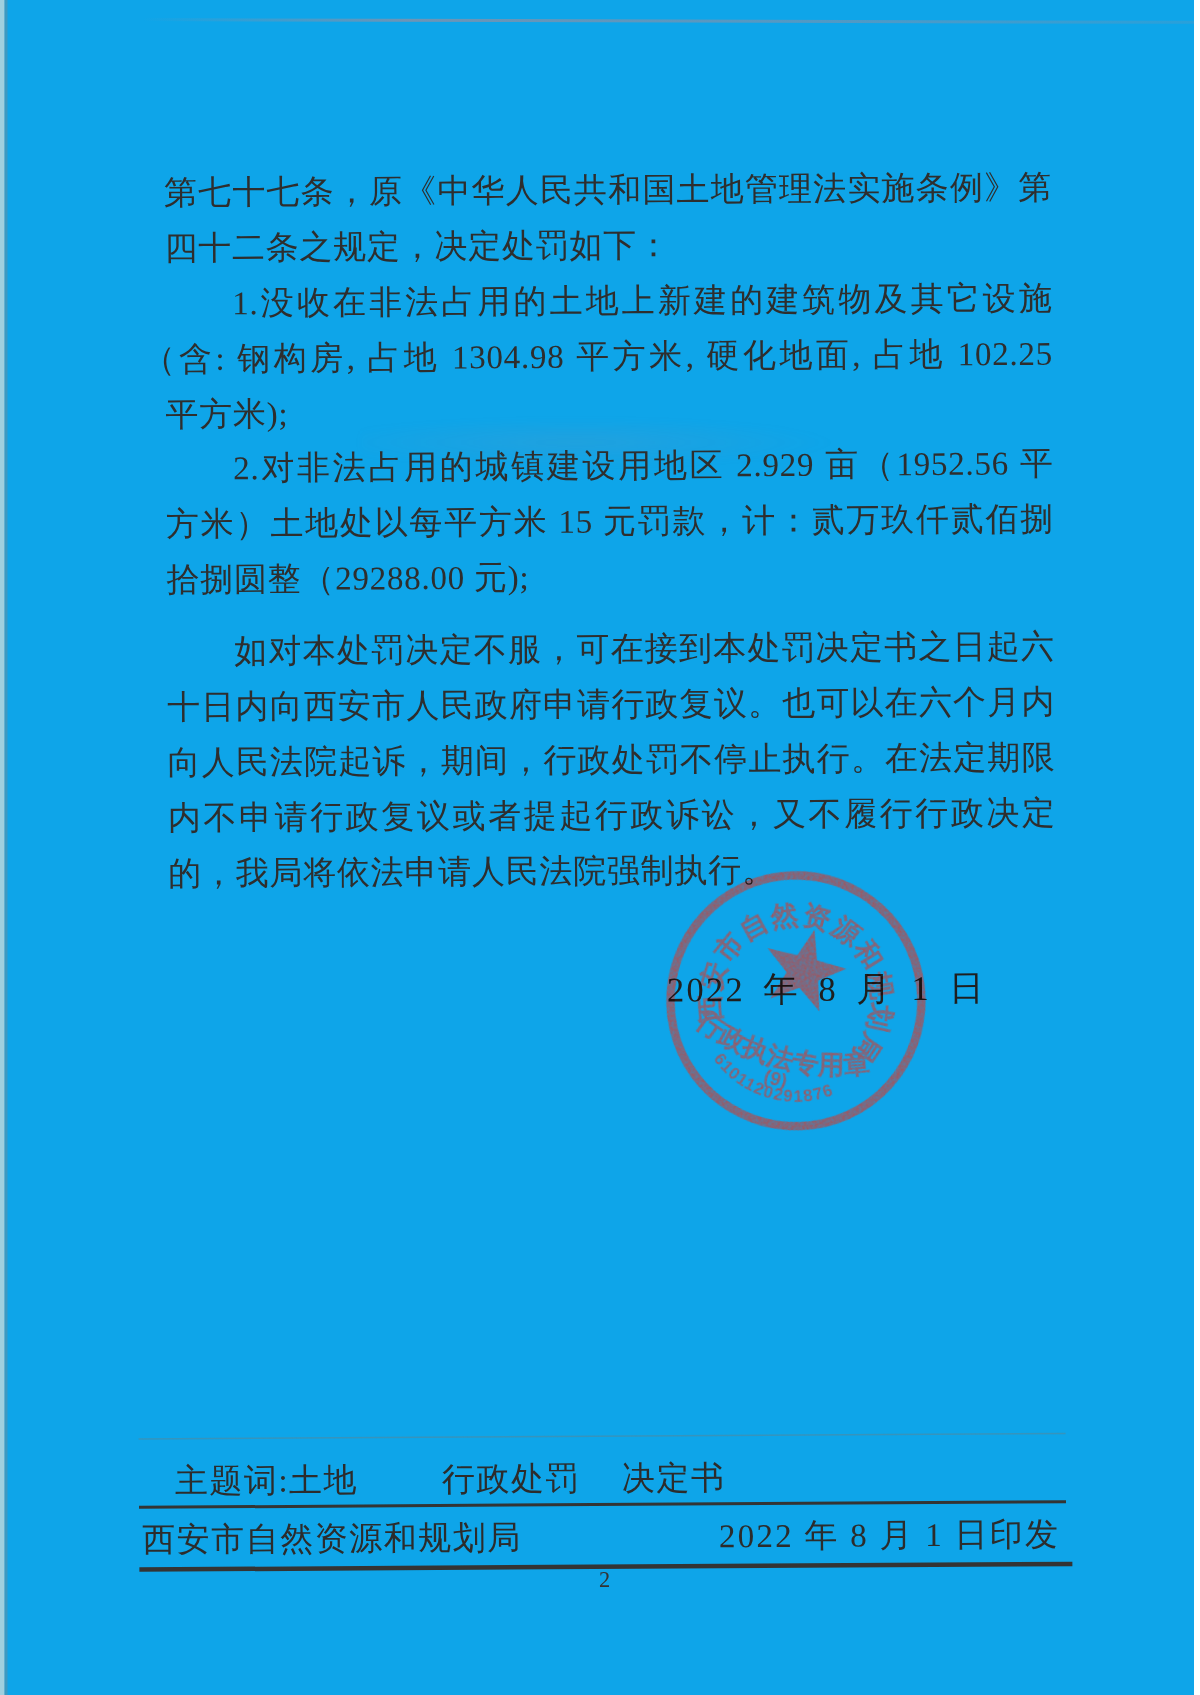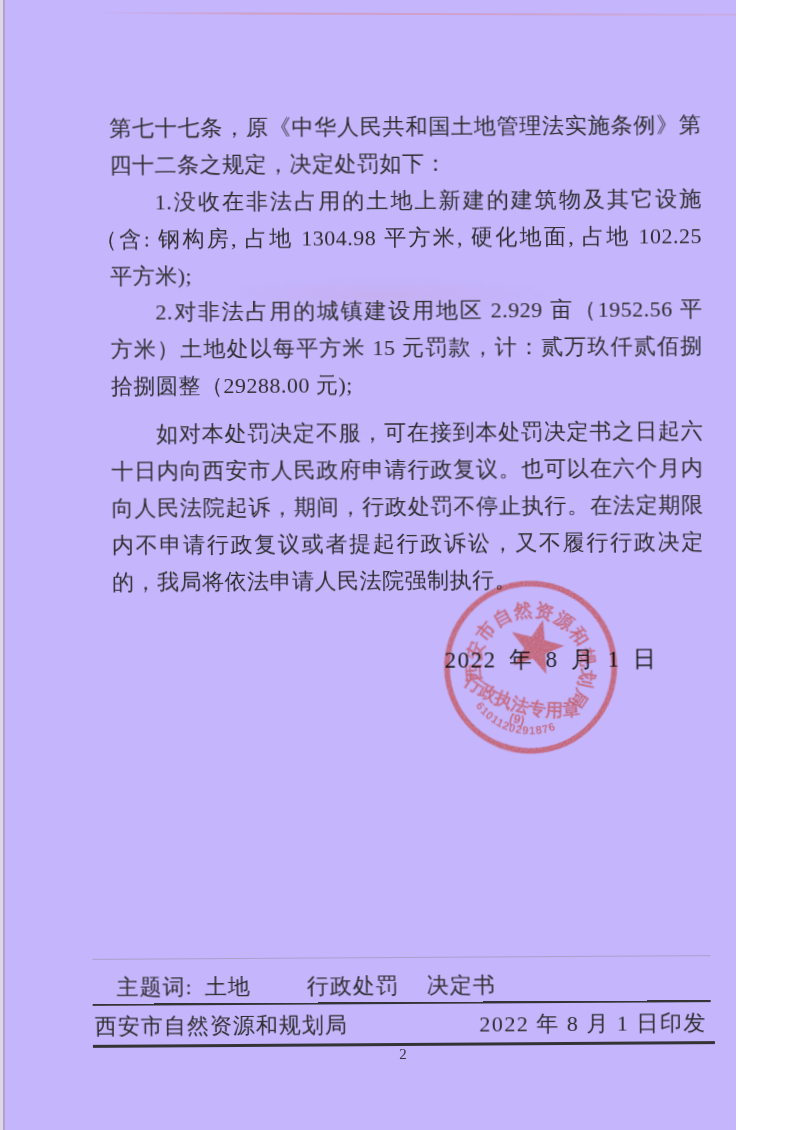--- a/index.html
+++ b/index.html
@@ -1,18 +1,18 @@
 <!DOCTYPE html>
 <html><head>
 <meta charset="utf-8">
 <style>
   html,body { margin:0; padding:0; background:#ffffff; }
   .scan {
-    position:relative; width:736px; height:1130px;
-    background:#c4b5fd; overflow:hidden;
+    position:relative; width:796px; height:1130px;
+    background:#0ea5e9; overflow:hidden;
     font-family:"Liberation Serif","DejaVu Serif",serif;
   }
   
   .edge-left   { position:absolute; left:3px; top:0; width:2px; height:1130px;
                  background:rgba(140,134,126,.38); }
   .edge-left-tint { position:absolute; left:0; top:0; width:3px; height:1130px;
                  background:rgba(238,231,218,.65); }
   .edge-top    { position:absolute; left:95px; top:13px; width:705px; height:2px;
                  background:linear-gradient(90deg, rgba(226,128,118,0) 0%,
                    rgba(226,128,118,.45) 25%, rgba(226,128,118,.30) 70%,
@@ -39,21 +39,21 @@
 
   .seal { position:absolute; left:428px; top:566px; width:204px; height:204px;
           mix-blend-mode:multiply; opacity:.88; }
   .seal svg { transform:rotate(15deg); transform-origin:50% 50%; }
   .seal text { font-family:"Liberation Sans","DejaVu Sans",sans-serif; font-weight:600; }
 
   .footer-rule-faint { position:absolute; left:90px; top:957px; width:618px; height:1px;
                        background:rgba(128,118,106,.35); }
   .subject-row { position:absolute; left:114px; top:971px; font-size:22px;
                  color:#2c2c2c; letter-spacing:1px; white-space:nowrap; }
-  .subject-row .t1 { margin-left:12px; }
+  .subject-row .t1 { }
   .subject-row .t2 { margin-left:56px; }
   .subject-row .t3 { margin-left:28px; }
   .rule-dark-1 { position:absolute; left:90px; top:1002px; width:618px; height:2px;
                  background:#343434; }
   .issuer-row { position:absolute; left:92px; top:1010px; width:612px;
                 display:flex; justify-content:space-between; font-size:22px;
                 color:#2c2c2c; letter-spacing:1px; white-space:nowrap; }
   .issuer-row .pd { letter-spacing:1.5px; }
   .rule-dark-2 { position:absolute; left:90px; top:1043px; width:622px; height:2.5px;
                  background:#343434; }

